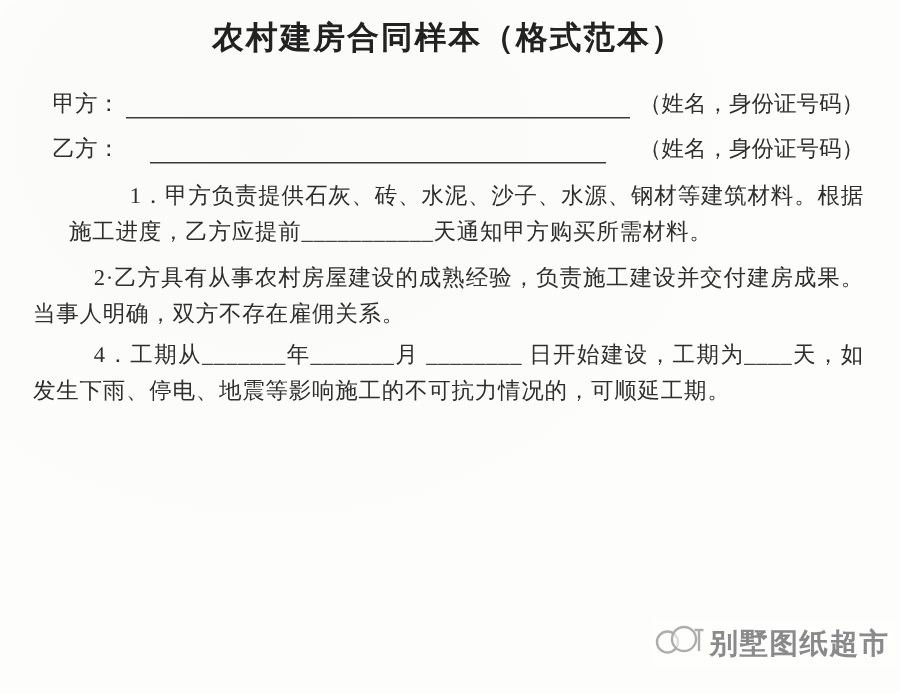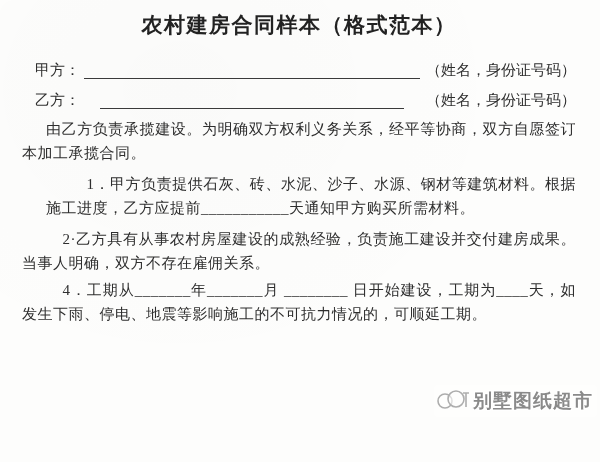--- a/index.html
+++ b/index.html
@@ -71,21 +71,21 @@
     letter-spacing: 0.5px;
     text-align: justify;
   }
   .clause.c1 { margin-top: 7px; margin-left: 24px; }
   .clause.c2 { margin-top: 7px; }
   .clause.c3 { margin-top: 6px; }
   .clause.c4 { margin-top: 3px; }
   .watermark {
     position: absolute;
     right: 3px;
-    top: 385px;
+    top: 412px;
     display: flex;
     align-items: center;
     padding: 2px 4px 2px 2px;
     background: rgba(255,255,255,0.45);
     border-radius: 4px;
   }
   .watermark-logo { flex: 0 0 auto; margin-right: 1px; opacity: 0.8; }
   .watermark-text {
     font-size: 19px;
     font-weight: bold;
@@ -110,21 +110,20 @@
     <span class="party-suffix">（姓名，身份证号码）</span>
   </div>
 
   <div class="party-row second">
     <span class="party-label">乙方：</span>
     <span class="party-blank"></span>
     <span class="party-suffix">（姓名，身份证号码）</span>
   </div>
 
 
-  <p class="para p2">由乙方负责承揽建设。为明确双方权利义务关系，经平等协商，双方自愿签订本加工承揽合同。</p>
 
 
   <p class="clause c1">1．甲方负责提供石灰、砖、水泥、沙子、水源、钢材等建筑材料。根据施工进度，乙方应提前___________天通知甲方购买所需材料。</p>
 
   <p class="clause c2">2·乙方具有从事农村房屋建设的成熟经验，负责施工建设并交付建房成果。当事人明确，双方不存在雇佣关系。</p>
 
 
   <p class="clause c4">4．工期从_______年_______月 ________ 日开始建设，工期为____天，如发生下雨、停电、地震等影响施工的不可抗力情况的，可顺延工期。</p>
 
   <div class="watermark">

